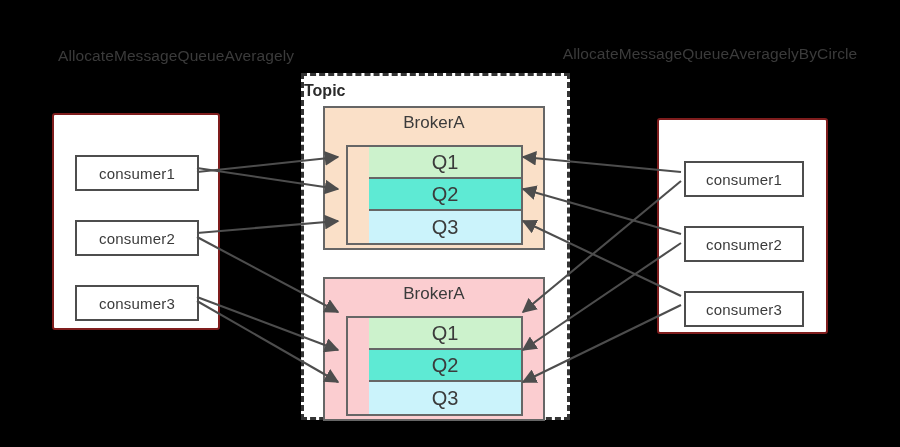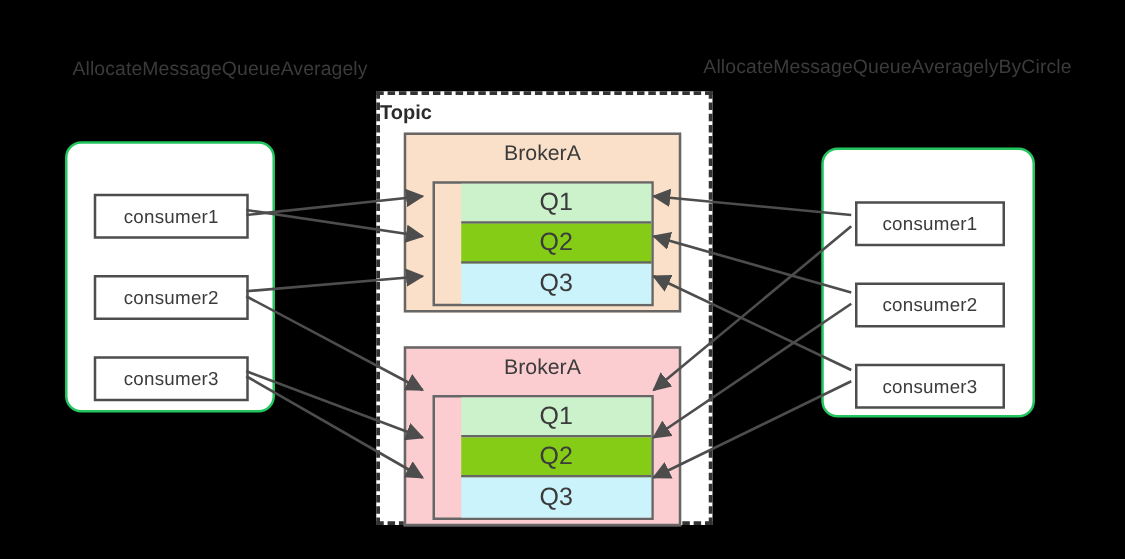--- a/index.html
+++ b/index.html
@@ -27,22 +27,22 @@
     letter-spacing: 0.1px;
   }
   #title-left  { left: 41px;  top: 46px;  width: 270px; }
   #title-left .sub { display: block; margin-top: 48px; }
   #title-right { left: 540px; top: 44px; width: 340px; }
 
   
   .consumer-panel {
     position: absolute;
     background: #ffffff;
-    border: 2px solid #22c55e;
-    border-radius: 13px;
+    border: 2px solid #7f1d1d;
+    border-radius: 3px;
     box-sizing: border-box;
   }
   #panel-left  { left: 52px;  top: 113px; width: 168px; height: 217px; }
   #panel-right { left: 657px; top: 118px; width: 171px; height: 216px; }
 
   .consumer-box {
     position: absolute;
     background: #ffffff;
     border: 2px solid #4d4d4d;
     box-sizing: border-box;
@@ -119,21 +119,21 @@
     display: flex;
     align-items: center;
     justify-content: center;
     font-size: 20px;
     color: #3b3b3b;
     border-bottom: 2px solid #666666;
     margin-left: 21px;
   }
   .queue:last-child { border-bottom: none; }
   .q-green  { background: #ccf2cc; }
-  .q-mint   { background: #84cc16; }
+  .q-mint   { background: #5eead4; }
   .q-cyan   { background: #cbf3fb; }
 
   
   #arrow-layer {
     position: absolute;
     left: 0; top: 0;
     width: 900px; height: 447px;
     pointer-events: none;
   }
 </style>

